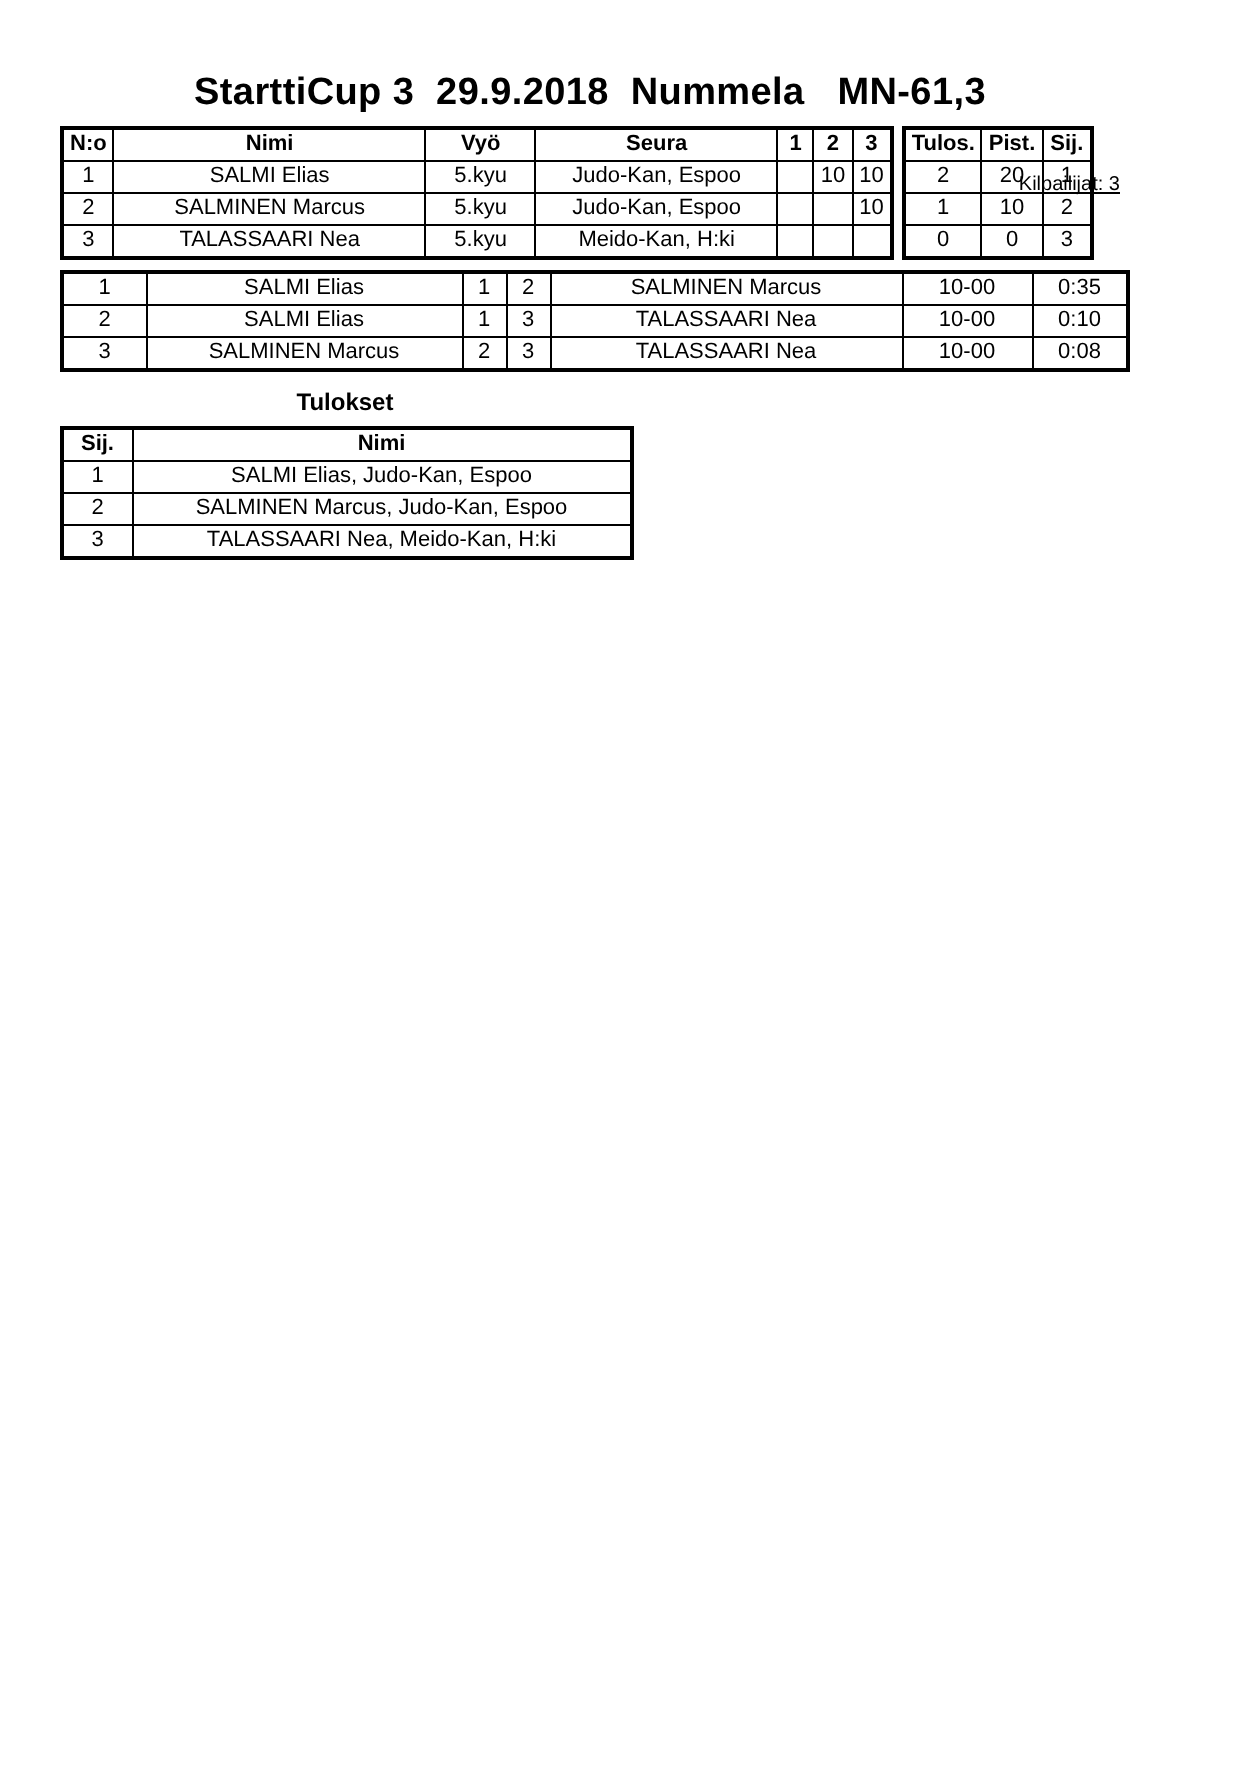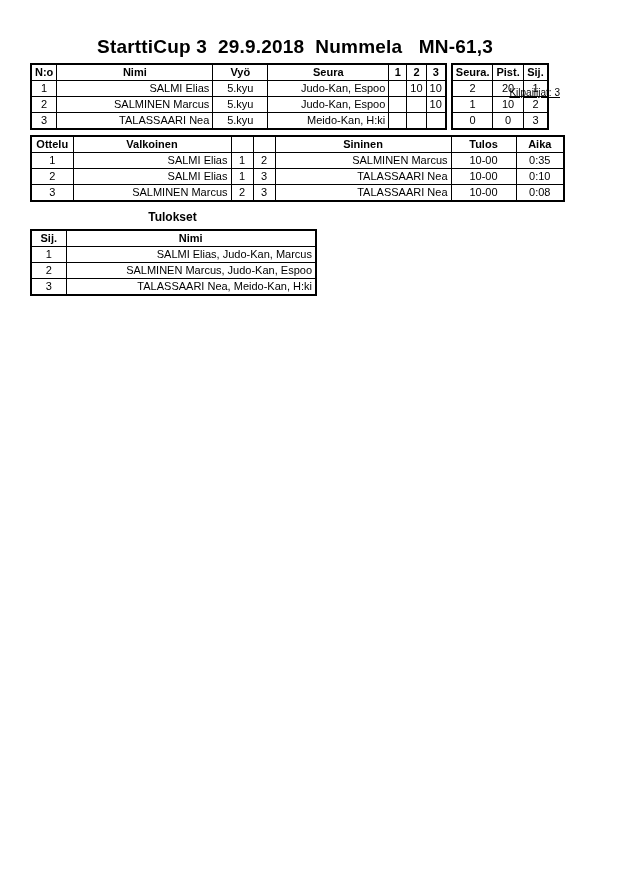--- a/index.html
+++ b/index.html
@@ -69,21 +69,21 @@
     border: 1px solid #000;
     height: 16px;
     padding: 0 3px;
     overflow: hidden;
     white-space: nowrap;
     font-size: 11px;
     line-height: 15px;
   }
   table.tbl th { font-weight: bold; }
   td.c { text-align: center; }
-  td.l { text-align: right; margin-left: 16px; }
+  td.l { text-align: center; margin-left: 16px; }
   .mt5 { margin-top: 5px; margin-left: 30px; }
 </style>
 </head>
 <body>
 
 <div class="page">
 
   <div class="title">StarttiCup 3  29.9.2018  Nummela   MN-61,3</div>
 
   <div class="count-label">Kilpailijat: 3</div>
@@ -140,21 +140,21 @@
       </table>
 
     <table class="tbl">
       <colgroup>
         <col style="width:28px">
           <col style="width:27px">
           <col style="width:25px">
       </colgroup>
       <tbody>
           <tr>
-        <th>Seura.</th>
+        <th>Tulos.</th>
         <th>Pist.</th>
         <th>Sij.</th>
       </tr>
       <tr>
         <td class="c">2</td>
         <td class="c">20</td>
         <td class="c">1</td>
       </tr>
       <tr>
         <td class="c">1</td>
@@ -175,29 +175,20 @@
     <colgroup>
       <col style="width:42px">
         <col style="width:158px">
         <col style="width:22px">
         <col style="width:22px">
         <col style="width:176px">
         <col style="width:65px">
         <col style="width:48px">
     </colgroup>
     <tbody>
-        <tr>
-      <th>Ottelu</th>
-      <th>Valkoinen</th>
-      <th></th>
-      <th></th>
-      <th>Sininen</th>
-      <th>Tulos</th>
-      <th>Aika</th>
-    </tr>
     <tr>
       <td class="c">1</td>
       <td class="l">SALMI Elias</td>
       <td class="c">1</td>
       <td class="c">2</td>
       <td class="l">SALMINEN Marcus</td>
       <td class="c">10-00</td>
       <td class="c">0:35</td>
     </tr>
     <tr>
@@ -228,21 +219,21 @@
       <col style="width:35px">
         <col style="width:250px">
     </colgroup>
     <tbody>
         <tr>
       <th>Sij.</th>
       <th>Nimi</th>
     </tr>
     <tr>
       <td class="c">1</td>
-      <td class="l">SALMI Elias, Judo-Kan, Marcus</td>
+      <td class="l">SALMI Elias, Judo-Kan, Espoo</td>
     </tr>
     <tr>
       <td class="c">2</td>
       <td class="l">SALMINEN Marcus, Judo-Kan, Espoo</td>
     </tr>
     <tr>
       <td class="c">3</td>
       <td class="l">TALASSAARI Nea, Meido-Kan, H:ki</td>
     </tr>
   </tbody>

